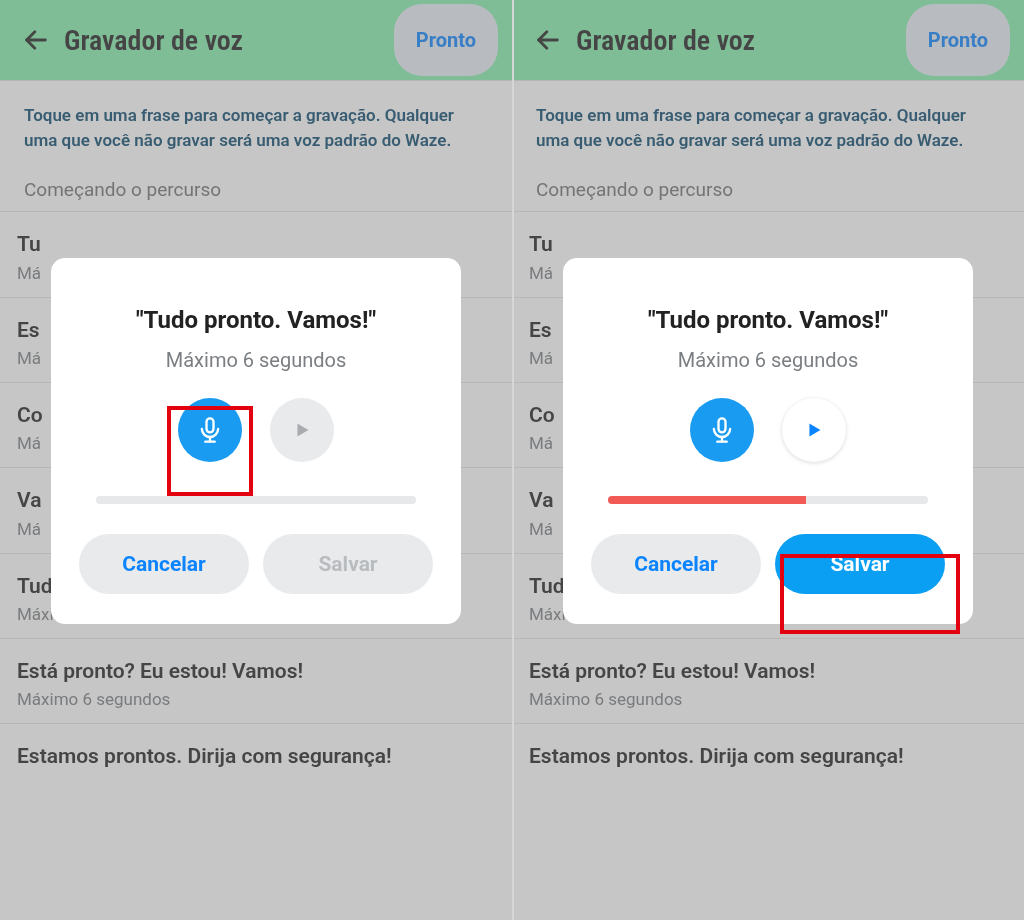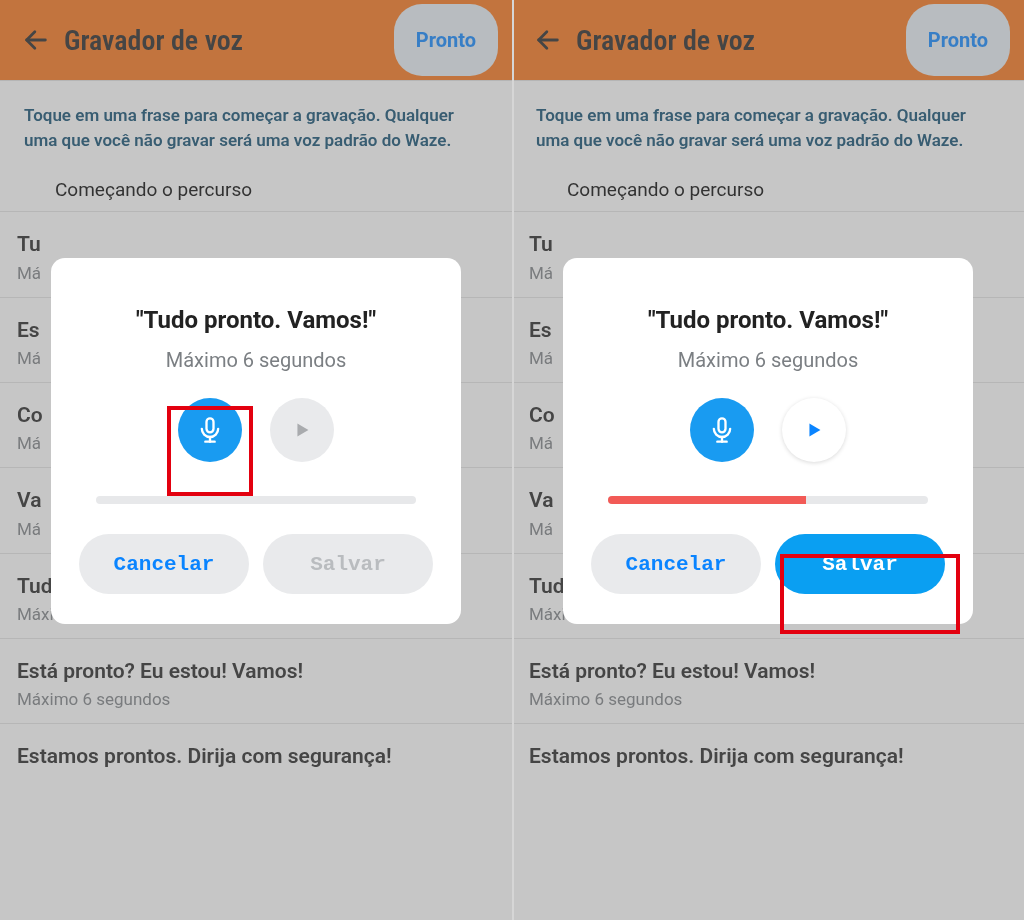--- a/index.html
+++ b/index.html
@@ -2,46 +2,46 @@
 <html><head>
 <meta charset="utf-8">
 <style>
   * { box-sizing: border-box; margin: 0; padding: 0; }
   html, body { width: 1024px; height: 920px; overflow: hidden; font-family: -apple-system, BlinkMacSystemFont, "Segoe UI", Roboto, Arial, sans-serif; background:#fff; }
   .split { display:flex; width:1024px; height:920px; }
   .panel { position:relative; width:512px; height:920px; background:#fff; }
   .divider { position:absolute; left:512px; top:0; width:2px; height:920px; background:#d6d6d6; z-index:50; }
 
   
-  .topbar { display:flex; align-items:center; height:80px; padding:0 14px; background:#f97316; }
+  .topbar { display:flex; align-items:center; height:80px; padding:0 14px; background:#86efac; }
   .back { width:44px; height:44px; display:flex; align-items:center; justify-content:center; flex:0 0 auto; }
   .title { font-size:28px; font-weight:650; font-stretch:semi-condensed; color:#222; margin-left:6px; flex:1; letter-spacing:0; }
   .done-pill { background:#e7eef4; color:#0a84ff; font-weight:700; font-size:20px; padding:24px 22px; border-radius:28px; }
   .hairline { height:1px; background:#e2e2e2; width:100%; }
   .instr { padding:22px 24px 26px 24px; font-size:17px; font-weight:600; color:#0c4a6e; line-height:1.45; }
-  .section-label { padding:0 24px 10px 24px; font-size:19px; color:#000000;margin-left:31px; }
+  .section-label { padding:0 24px 10px 24px; font-size:19px; color:#737373; }
   .phrase { padding:18px 24px 14px 17px; border-top:1px solid #e4e4e4; }
   .phrase:last-child { border-bottom:1px solid #e4e4e4; }
   .phrase .pt { font-size:21px; font-weight:600; color:#222; line-height:1.35; }
   .phrase .ps { font-size:17px; color:#7b7f83; margin-top:4px; }
 
   
   .overlay { position:absolute; inset:0; background:rgba(120,120,120,0.42); z-index:10; }
   .modal { position:absolute; left:50%; transform:translateX(-50%); top:258px; width:410px; background:#fff; border-radius:14px; padding:48px 28px 30px 28px; z-index:20; display:flex; flex-direction:column; align-items:center; }
   .m-title { font-size:24px; font-weight:700; color:#222; text-align:center; }
   .m-sub { font-size:20px; color:#7b7f83; margin-top:14px; text-align:center; }
   .btn-row { display:flex; gap:28px; margin-top:26px; align-items:center; justify-content:center; }
   .circle { width:64px; height:64px; border-radius:50%; display:flex; align-items:center; justify-content:center; }
   .circ-blue { background:#199bf1; }
   .circ-grey { background:#e9eaec; }
   .circ-white { background:#fff; box-shadow:0 1px 4px rgba(0,0,0,0.15); }
   .progress-wrap { width:320px; height:8px; margin-top:34px; border-radius:4px; position:relative; }
   .progress-bg { position:absolute; inset:0; background:#e7e8ea; border-radius:4px; }
   .progress-fill { position:absolute; left:0; top:0; bottom:0; background:#f25a56; border-radius:4px 0 0 4px; }
-  .action-row { display:flex; gap:14px; margin-top:30px; width:100%; justify-content:space-between;font-family:Liberation Mono, monospace; }
+  .action-row { display:flex; gap:14px; margin-top:30px; width:100%; justify-content:space-between; }
   .pill { flex:1; max-width:170px; height:60px; border-radius:30px; display:flex; align-items:center; justify-content:center; font-size:21px; font-weight:700; }
   .pill-cancel { background:#e9eaec; color:#0a84ff; }
   .pill-save-disabled { background:#e9eaec; color:#b9bcbf; }
   .pill-save-enabled { background:#0a9ff2; color:#fff; }
 
   
   .hilite { position:absolute; border:4px solid #e3000f; z-index:30; pointer-events:none; }
 
   
   svg { display:block; }

